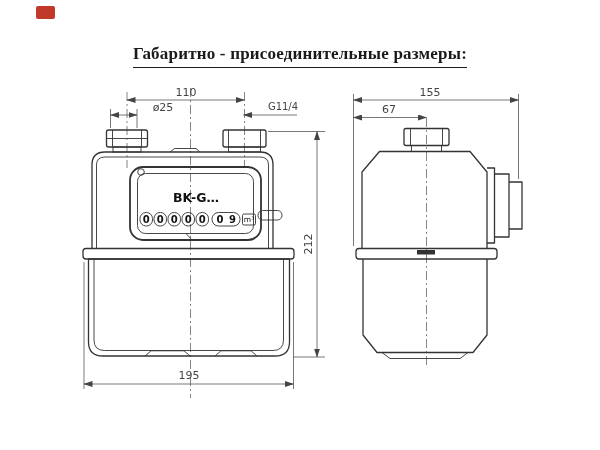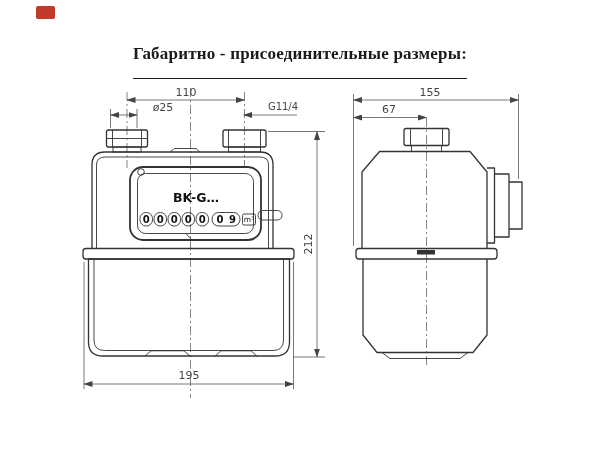--- a/index.html
+++ b/index.html
@@ -11,21 +11,21 @@
     position:absolute;left:36px;top:6px;width:19px;height:13px;
     border-radius:2px;background:#c0392b;
   }
   .title{
     position:absolute;left:0;top:44px;width:600px;text-align:center;
   }
   .title span{
     display:inline-block;
     font-family:"Liberation Serif", serif;
     font-weight:bold;font-size:17px;color:#1a1a1a;
-    border-bottom:1.6px solid #1a1a1a;padding-bottom:14px;
+    border-bottom:1.6px solid #1a1a1a;padding-bottom:3px;
     letter-spacing:0.2px;
   }
   svg{position:absolute;left:0;top:0;}
   .outline{stroke:#333;fill:none;stroke-width:1.3;stroke-linejoin:round;}
   .thin{stroke:#333;fill:none;stroke-width:0.9;}
   .dim{stroke:#555;fill:none;stroke-width:0.8;}
   .cline{stroke:#666;fill:none;stroke-width:0.8;stroke-dasharray:9 3 2 3;}
   .dimtext{font-family:"DejaVu Sans", sans-serif;font-size:11px;fill:#444;}
   .modeltext{font-family:"DejaVu Sans", sans-serif;font-size:12.5px;font-weight:bold;fill:#111;}
   .digit{font-family:"DejaVu Sans", sans-serif;font-size:10px;font-weight:bold;fill:#111;}

